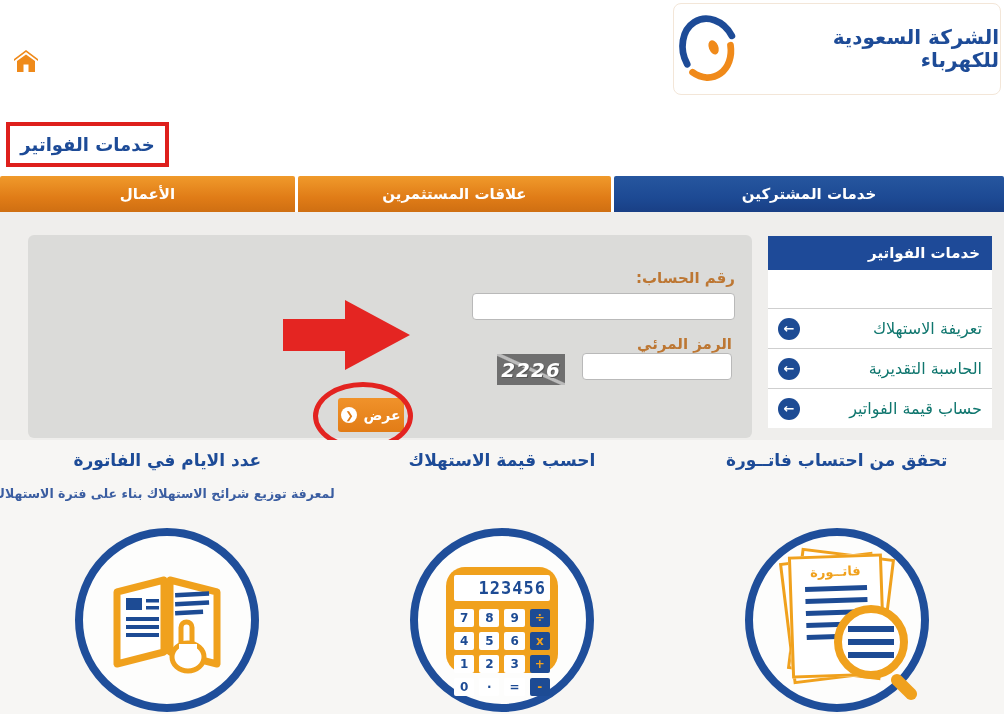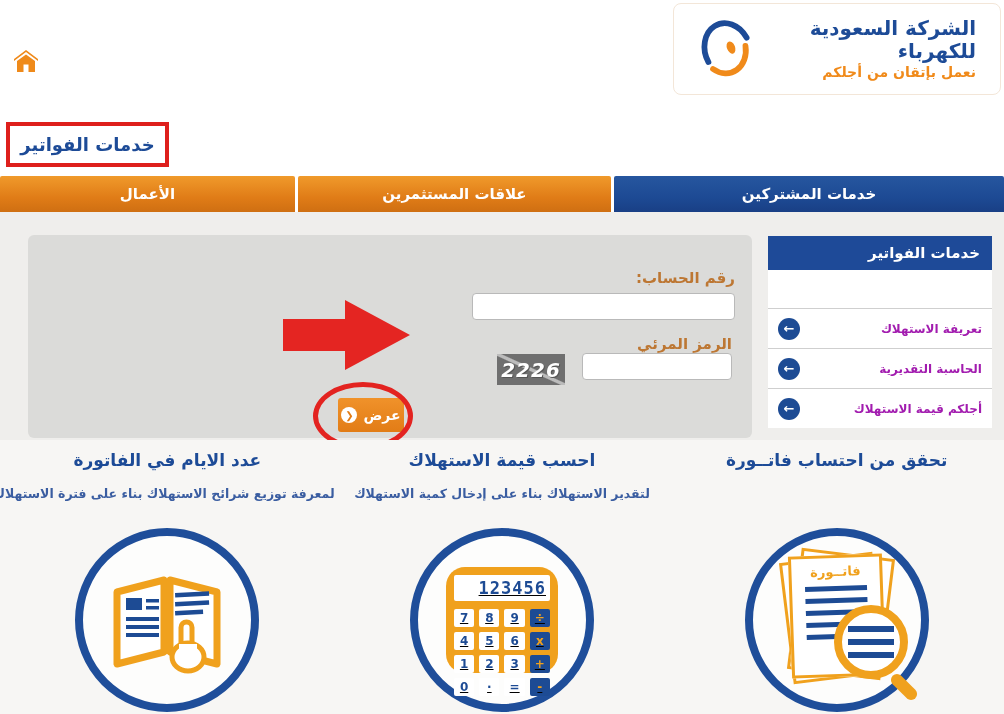--- a/index.html
+++ b/index.html
@@ -5,21 +5,21 @@
   * { margin:0; padding:0; box-sizing:border-box; }
   html,body { width:1004px; height:714px; }
   body {
     position:relative; overflow:hidden; background:#ffffff;
     font-family:"DejaVu Sans", sans-serif; direction:rtl;
   }
   
   .header { position:absolute; top:0; left:0; right:0; height:96px; background:#fff; }
   .logo-box { position:absolute; top:3px; right:3px; width:328px; height:92px;
     border:1px solid #f3e6d8; border-radius:8px; background:#fff;
-    display:flex; flex-direction:row; align-items:center; justify-content:flex-start; padding:2px 24px; gap:6px; }
+    display:flex; flex-direction:row; align-items:center; justify-content:flex-start; padding:2px 1px; gap:6px; }
   .logo-text { text-align:right; display:flex; flex-direction:column; gap:1px; }
   .logo-ar { color:#1d4b97; font-size:20px; font-weight:bold; line-height:1.15; }
   .logo-en { color:#1d4b97; font-size:16px; font-weight:bold; direction:ltr; line-height:1.1; }
   .logo-slogan { color:#f08a1a; font-size:14px; font-weight:bold; line-height:1.2; }
   .home-btn { position:absolute; top:50px; left:13px; width:26px; height:24px; cursor:pointer; }
   
   .title-box { position:absolute; top:122px; left:6px; width:163px; height:45px;
     border:4px solid #de1f1c; display:flex; align-items:center; justify-content:center; background:#fff; }
   .title-box span { color:#1d4b97; font-size:18px; font-weight:bold; }
   
@@ -57,36 +57,36 @@
   .red-ellipse { position:absolute; top:147px; left:285px; width:100px; height:68px;
     border:5px solid #e32320; border-radius:50%; pointer-events:none; }
   .red-arrow { position:absolute; left:283px; top:297px; width:130px; height:76px; }
   
   .sidebar { position:absolute; right:12px; top:236px; width:224px; background:#fff; }
   .sidebar-head { height:34px; background:#1e4a98; color:#fff; font-size:15px; font-weight:bold;
     display:flex; align-items:center; padding:0 12px; }
   .sidebar-spacer { height:38px; }
   .side-item { height:40px; display:flex; align-items:center; justify-content:space-between;
     padding:0 10px; border-top:1px solid #cfcfcf; cursor:pointer; }
-  .side-item .lbl { color:#a21caf; font-size:12px; font-weight:bold; }
+  .side-item .lbl { color:#0f766e; font-size:16px; font-weight:normal; }
   .side-item .arrow { width:22px; height:22px; border-radius:50%; background:#1d4b94;
     color:#fff; font-size:13px; font-weight:bold; display:flex; align-items:center;
     justify-content:center; line-height:1; }
   
   .card { flex:1; position:relative; }
   .card-title { position:absolute; top:10px; width:100%; text-align:center;
     color:#1d4b97; font-size:17px; font-weight:bold; }
   .card-sub { position:absolute; top:46px; width:100%; text-align:center;
     color:#3a5da1; font-size:12.5px; font-weight:bold; white-space:nowrap; overflow:visible; }
   .icon-circle { position:absolute; top:88px; left:50%; transform:translateX(-50%);
     width:184px; height:184px; border:8px solid #1f4e9a; border-radius:50%;
     background:#fdfdfc; cursor:pointer; }
   
   .calc { position:absolute; left:50%; top:50%; transform:translate(-50%,-50%);
-    width:112px; height:106px; background:#f0a11d; border-radius:19px; padding:8px 8px 6px;text-decoration:underline; }
+    width:112px; height:106px; background:#f0a11d; border-radius:19px; padding:8px 8px 6px; }
   .calc-display { height:26px; background:#fff; border-radius:2px; color:#1d4b94;
     font-family:"DejaVu Sans Mono", monospace; font-size:17px; font-weight:bold;
     display:flex; align-items:center; justify-content:flex-end; padding:0 4px;
     direction:ltr; letter-spacing:1px; }
   .calc-grid { margin-top:8px; display:grid; grid-template-columns:repeat(4,1fr);
     gap:5px; direction:ltr; }
   .key { height:18px; background:#fff; border-radius:2px; color:#1d4b94;
     font-size:12px; font-weight:bold; display:flex; align-items:center; justify-content:center; }
   .key.op { background:#1d4b94; color:#f0a11d; }
   
@@ -114,21 +114,20 @@
   <div class="home-btn">
     <svg width="26" height="24" viewBox="0 0 26 24">
       <path d="M1 11 L13 2 L25 11 L25 9 L13 0 L1 9 Z" fill="#ef8a1a"></path>
       <path d="M4 11 L13 4.5 L22 11 L22 22 L15.5 22 L15.5 14.5 L10.5 14.5 L10.5 22 L4 22 Z" fill="#ef8a1a"></path>
     </svg>
   </div>
 
   <div class="logo-box">
     <div class="logo-text">
       <div class="logo-ar">الشركة السعودية للكهرباء</div>
-      <div class="logo-slogan">نعمل بإتقان من أجلكم</div>
     </div>
     <svg width="68" height="84" viewBox="0 0 100 115">
       <path d="M18 80 A 38 46 -20 1 1 84 38" fill="none" stroke="#1d4b97" stroke-width="10" stroke-linecap="round"></path>
       <path d="M82 52 A 38 46 -20 0 1 26 92" fill="none" stroke="#f08a1a" stroke-width="10" stroke-linecap="round"></path>
       <ellipse cx="57" cy="55" rx="7" ry="11" transform="rotate(-22 57 55)" fill="#f08a1a"></ellipse>
     </svg>
   </div>
 </div>
 
 <div class="title-box">
@@ -167,21 +166,21 @@
   <div class="sidebar-spacer"></div>
   <div class="side-item">
     <span class="lbl">تعريفة الاستهلاك</span>
     <span class="arrow">←</span>
   </div>
   <div class="side-item">
     <span class="lbl">الحاسبة التقديرية</span>
     <span class="arrow">←</span>
   </div>
   <div class="side-item">
-    <span class="lbl">أجلكم قيمة الاستهلاك</span>
+    <span class="lbl">حساب قيمة الفواتير</span>
     <span class="arrow">←</span>
   </div>
 </div>
 
 <div class="bottom">
 
   <div class="card">
     <div class="card-title">تحقق من احتساب فاتــورة</div>
     <div class="icon-circle">
       <div class="inv">
@@ -200,21 +199,20 @@
             <div class="ml"></div>
             <div class="ml"></div>
         </div>
         <div class="mag-handle"></div>
       </div>
     </div>
   </div>
 
   <div class="card">
     <div class="card-title">احسب قيمة الاستهلاك</div>
-    <div class="card-sub">لتقدير الاستهلاك بناء على إدخال كمية الاستهلاك</div>
     <div class="icon-circle">
       <div class="calc">
         <div class="calc-display">123456</div>
         <div class="calc-grid">
           <span class="key">7</span>
           <span class="key">8</span>
           <span class="key">9</span>
           <span class="key op">÷</span>
           <span class="key">4</span>
           <span class="key">5</span>

